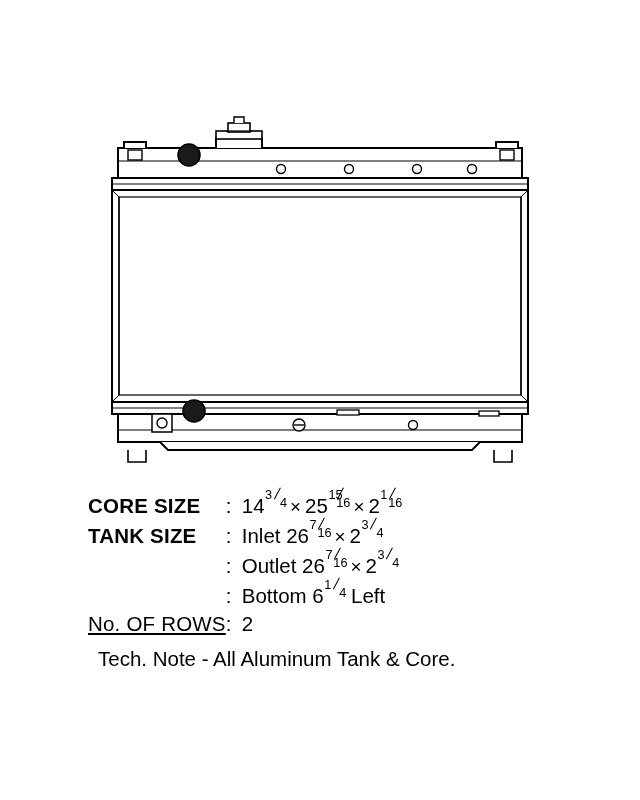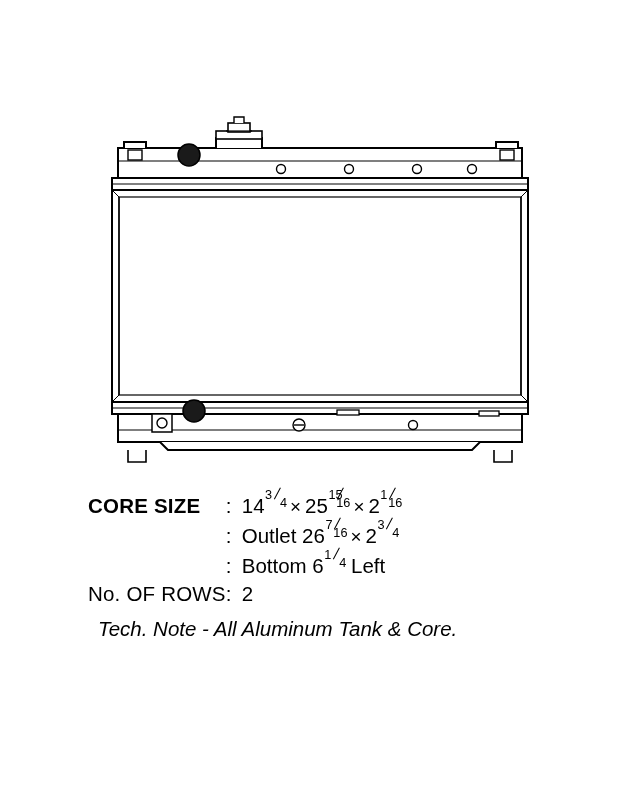--- a/index.html
+++ b/index.html
@@ -42,20 +42,21 @@
   }
   td.label {
     font-weight: bold;
     font-size: 20.5px;
     letter-spacing: 0.2px;
     padding-right: 6px;
     height: 30px;
   }
   td.label.thin {
     font-weight: normal;
+    text-decoration: underline;
   }
   td.colon {
     font-size: 20.5px;
     width: 16px;
     padding-right: 5px;
   }
   td.value {
     font-size: 20.5px;
     margin-left: 36px;
   }
@@ -92,21 +93,20 @@
   .times {
     padding: 0 4px;
     font-size: 0.92em;
   }
 
   .technote {
     font-size: 20.5px;
     margin-left: 98px;
     margin-top: 5px;
     white-space: nowrap;
-    font-style: italic;
   }
 </style>
 </head>
 <body>
 
 <div id="diagram">
   <svg viewBox="0 0 640 480" width="640" height="480">
     <g fill="none" stroke="#000000" stroke-width="2" stroke-linejoin="miter">
 
       <g>
@@ -193,20 +193,25 @@
 
 <div id="specs">
   <table class="spec-table">
     <tbody>
         <tr>
           <td class="label">CORE SIZE</td>
           <td class="colon">:</td>
           <td class="value"><span>14</span><span class="frac"><span class="num">3</span><span class="bar"></span><span class="den">4</span></span><span class="times">×</span><span>25</span><span class="frac"><span class="num">15</span><span class="bar"></span><span class="den">16</span></span><span class="times">×</span><span>2</span><span class="frac"><span class="num">1</span><span class="bar"></span><span class="den">16</span></span></td>
         </tr>
         <tr>
+          <td class="label">TANK SIZE</td>
+          <td class="colon">:</td>
+          <td class="value"><span>Inlet 26</span><span class="frac"><span class="num">7</span><span class="bar"></span><span class="den">16</span></span><span class="times">×</span><span>2</span><span class="frac"><span class="num">3</span><span class="bar"></span><span class="den">4</span></span></td>
+        </tr>
+        <tr>
           <td class="label"></td>
           <td class="colon">:</td>
           <td class="value"><span>Outlet 26</span><span class="frac"><span class="num">7</span><span class="bar"></span><span class="den">16</span></span><span class="times">×</span><span>2</span><span class="frac"><span class="num">3</span><span class="bar"></span><span class="den">4</span></span></td>
         </tr>
         <tr>
           <td class="label"></td>
           <td class="colon">:</td>
           <td class="value"><span>Bottom 6</span><span class="frac"><span class="num">1</span><span class="bar"></span><span class="den">4</span></span><span> Left</span></td>
         </tr>
         <tr>

